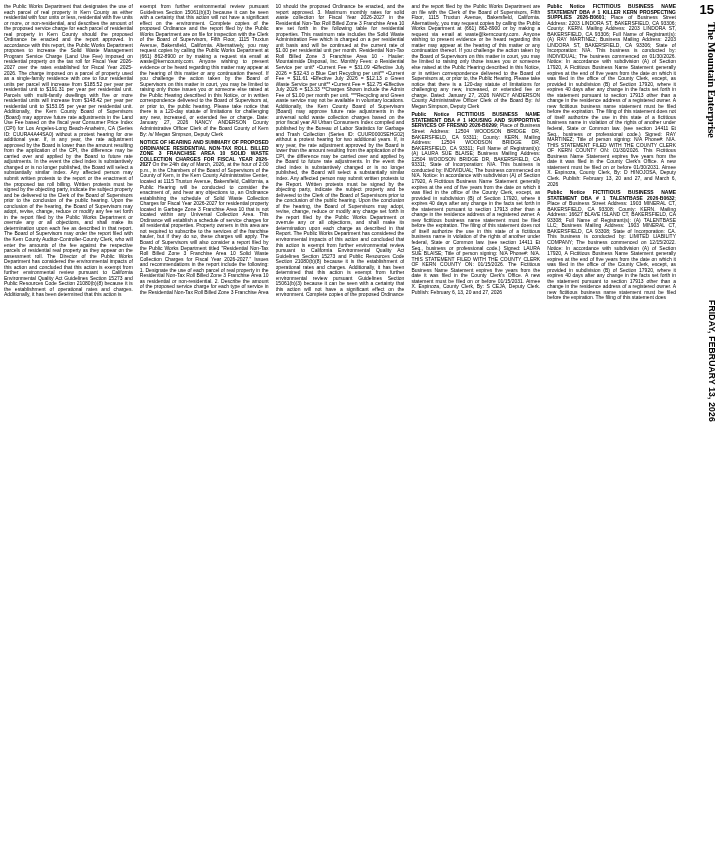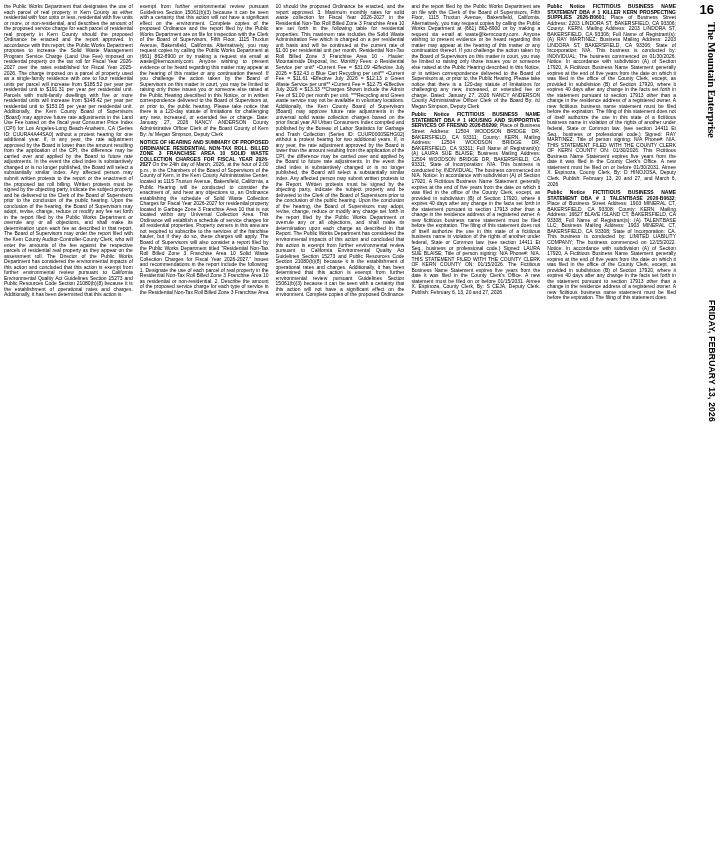--- a/index.html
+++ b/index.html
@@ -133,18 +133,18 @@
         <p><span class="hdr">Public Notice FICTITIOUS BUSINESS NAME STATEMENT DBA # 1 KILLER KERN PROSPECTING SUPPLIES 2026-B0601</span><span>; Place of Business Street Address: 2203 LINDORA ST, BAKERSFIELD, CA 93306; County: KERN. Mailing Address: 2203 LINDORA ST, BAKERSFIELD, CA 93306; Full Name of Registrant(s): (A) RAY MARTINEZ; Business Mailing Address: 2203 LINDORA ST, BAKERSFIELD, CA 93306; State of Incorporation: N/A. This business is conducted by: INDIVIDUAL; The business commenced on 01/30/2026. Notice: In accordance with subdivision (A) of Section 17920, A Fictitious Business Name Statement generally expires at the end of five years from the date on which it was filed in the office of the County Clerk, except, as provided in subdivision (B) of Section 17920, where it expires 40 days after any change in the facts set forth in the statement pursuant to section 17913 other than a change in the residence address of a registered owner. A new fictitious business name statement must be filed before the expiration. The filing of this statement does not of itself authorize the use in this state of a fictitious business name in violation of the rights of another under federal, State or Common law. (see section 14411 Et Seq., business or professional code.) Signed: RAY MARTINEZ; Title of person signing: N/A Phone#: N/A. THIS STATEMENT FILED WITH THE COUNTY CLERK OF KERN COUNTY ON: 01/30/2026. This Fictitious Business Name Statement expires five years from the date it was filed in the County Clerk's Office. A new statement must be filed on or before 01/30/2031. Aimee X. Espinoza, County Clerk, By: D HINOJOSA, Deputy Clerk. Publish: February 13, 20 and 27, and March 6, 2026</span></p>
       </div>
       <div class="blk">
         <p><span class="hdr">Public Notice FICTITIOUS BUSINESS NAME STATEMENT DBA # 1 TALENTBASE 2026-B0632</span><span>; Place of Business Street Address: 1903 MINERAL CT, BAKERSFIELD, CA 93308; County: KERN. Mailing Address: 16627 BLAVE ISLAND CT, BAKERSFIELD, CA 93308; Full Name of Registrant(s): (A) TALENTBASE LLC; Business Mailing Address: 1903 MINERAL CT, BAKERSFIELD, CA 93308; State of Incorporation: CA. This business is conducted by: LIMITED LIABILITY COMPANY; The business commenced on 12/15/2022. Notice: In accordance with subdivision (A) of Section 17920, A Fictitious Business Name Statement generally expires at the end of five years from the date on which it was filed in the office of the County Clerk, except, as provided in subdivision (B) of Section 17920, where it expires 40 days after any change in the facts set forth in the statement pursuant to section 17913 other than a change in the residence address of a registered owner. A new fictitious business name statement must be filed before the expiration. The filing of this statement does</span></p>
       </div>
     </div>
 
   </div>
 
   <div class="rail">
-    <div class="pageno">16</div>
+    <div class="pageno">15</div>
     <div class="vert-title">The Mountain Enterprise</div>
     <div class="vert-date">FRIDAY, FEBRUARY 13, 2026</div>
   </div>
 
 </div>
 
 </body></html>

